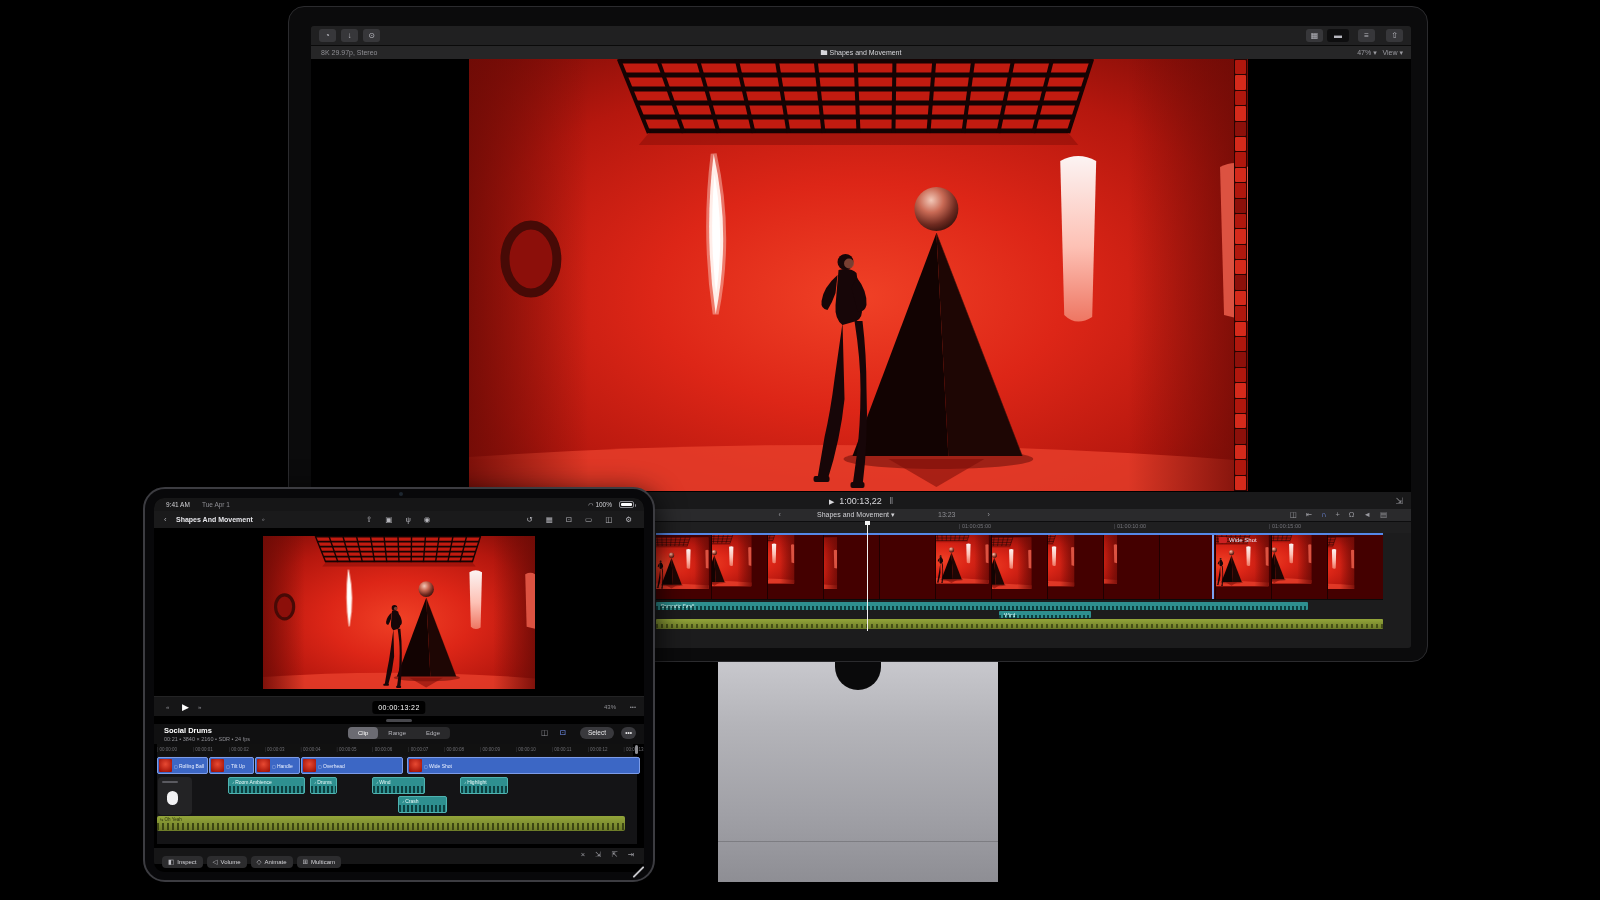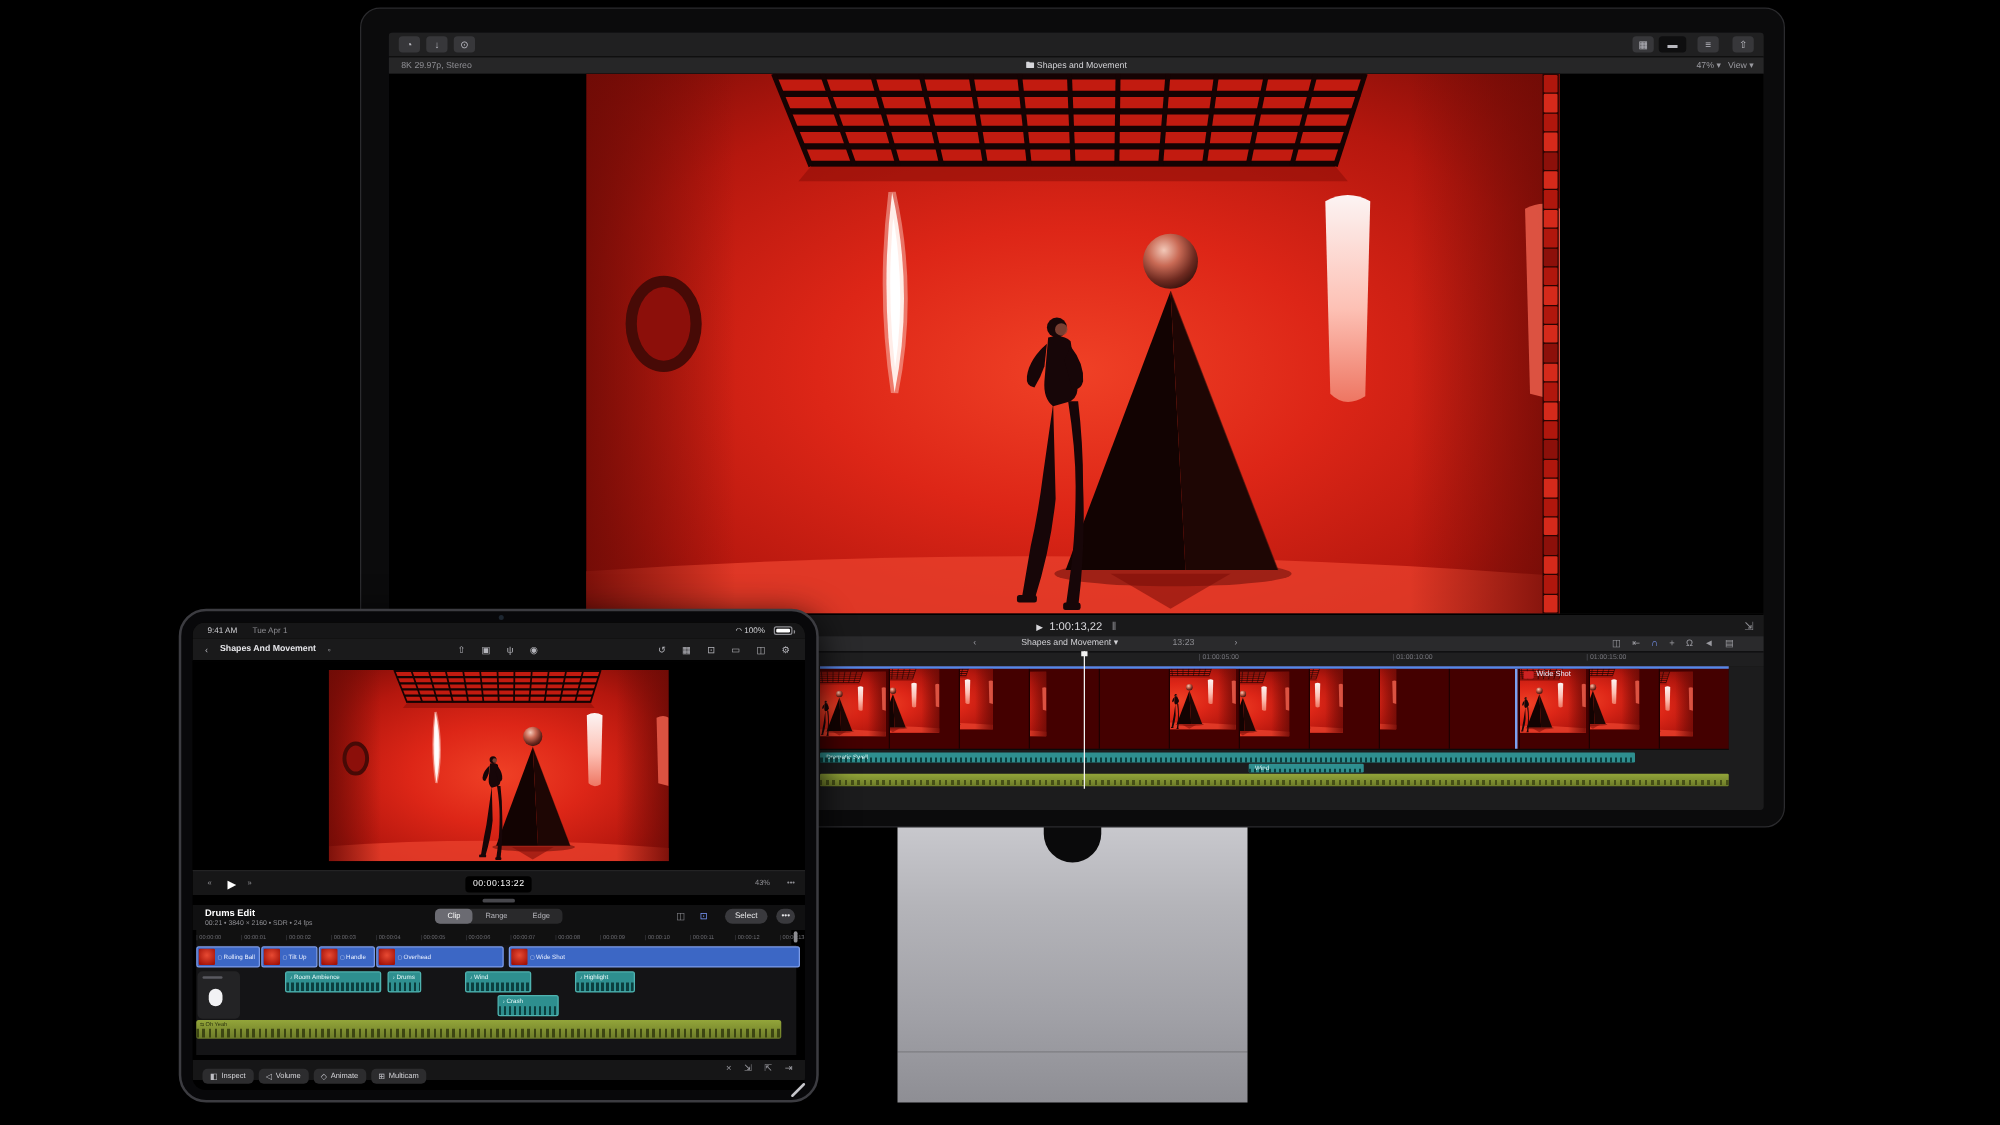--- a/index.html
+++ b/index.html
@@ -409,21 +409,21 @@
       <span style="position:absolute;left:12px;font-size:6px" class="muted">«</span>
       <span style="position:absolute;left:28px;font-size:9px;color:#fff">▶</span>
       <span style="position:absolute;left:44px;font-size:6px" class="muted">»</span>
       <span class="tc-pill">00:00:13:22</span>
       <span style="position:absolute;right:28px;font-size:6px" class="muted">43%</span>
       <span style="position:absolute;right:8px;font-size:6px" class="muted">•••</span>
     </div>
     <div class="handlebar"></div>
 
     <div class="i-header">
-      <span style="position:absolute;left:10px;top:2px;font-size:7.5px;font-weight:bold;color:#fff">Drums Edit</span>
+      <span style="position:absolute;left:10px;top:2px;font-size:7.5px;font-weight:bold;color:#fff">Social Drums</span>
       <span style="position:absolute;left:10px;top:12px;font-size:5.5px" class="muted">00:21 • 3840 × 2160 • SDR • 24 fps</span>
       <div class="seg">
           <span class="on">Clip</span>
           <span>Range</span>
           <span>Edge</span>
         </div>
       <span style="position:absolute;right:96px;top:4px;font-size:7.5px" class="muted">◫</span>
       <span style="position:absolute;right:78px;top:4px;font-size:7.5px;color:#7b9bff">⊡</span>
       <span class="pill" style="position:absolute;right:30px;top:3px">Select</span>
       <span class="pill" style="position:absolute;right:8px;top:3px;padding:0 4px">•••</span>

